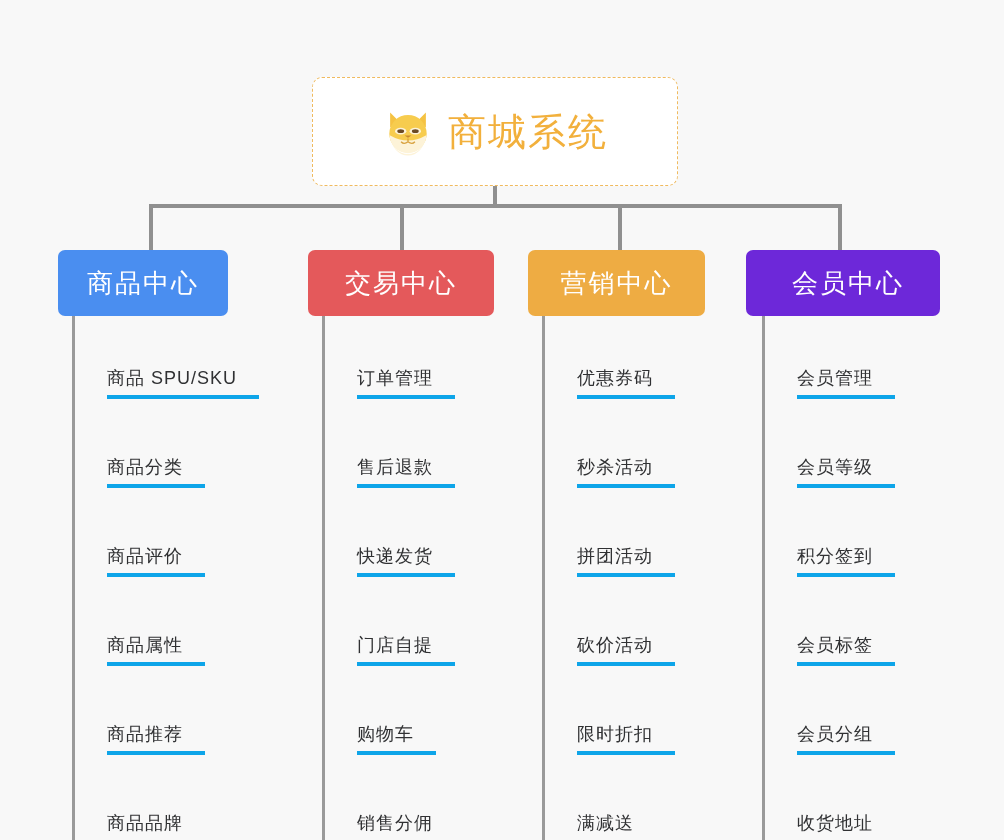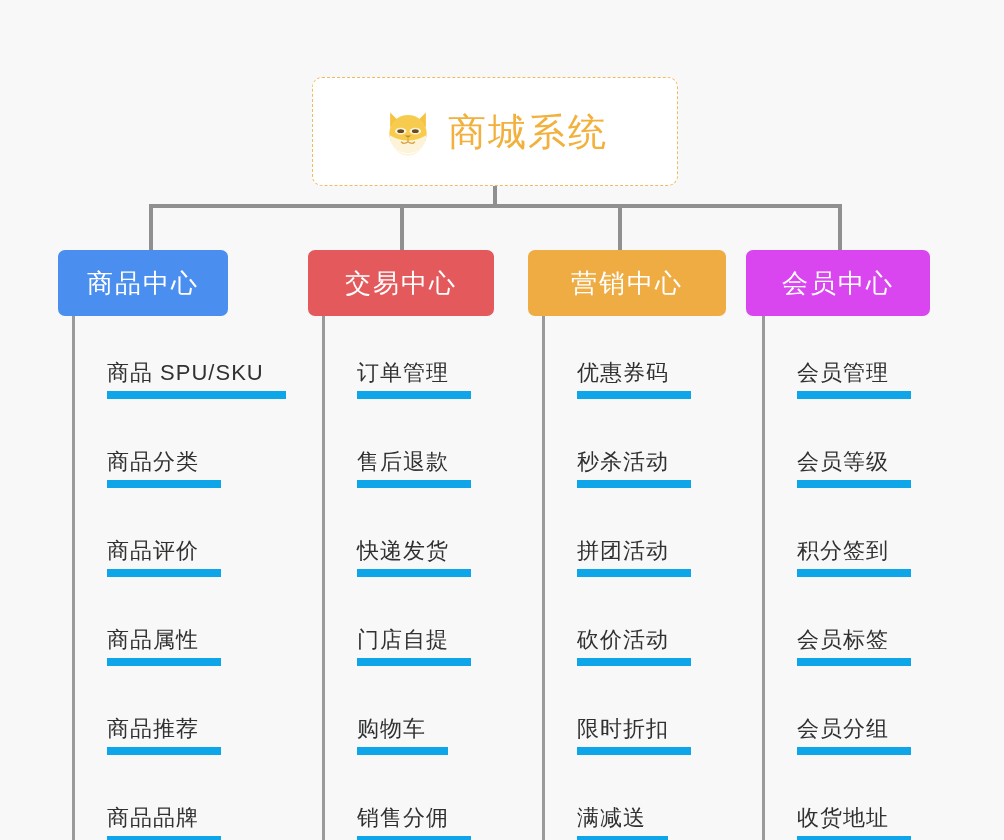--- a/index.html
+++ b/index.html
@@ -82,25 +82,25 @@
     box-sizing: border-box;
   }
   .leaf-item {
     height: 89px;
     box-sizing: border-box;
     display: flex;
     align-items: flex-end;
     padding: 0 0 6px 32px;
   }
   .leaf-label {
-    font-size: 22px;
+    font-size: 18px;
     color: #303133;
     line-height: 1.15;
     white-space: nowrap;
-    border-bottom: 8px solid #0ea5e9;
+    border-bottom: 4px solid #0ea5e9;
     padding: 0 22px 6px 0;
     letter-spacing: 1px;
   }
 </style>
 </head>
 <body>
 
 <div id="canvas">
 
   <div class="root-node">
@@ -128,24 +128,24 @@
   <div class="line v-line" style="left:400px; top:160px; height:48px;"></div>
   <div class="line v-line" style="left:618px; top:160px; height:48px;"></div>
   <div class="line v-line" style="left:838px; top:160px; height:48px;"></div>
 
   <div class="cat-box" style="left:58px; width:170px; background:#4a8ef0;">
     <span>商品中心</span>
   </div>
   <div class="cat-box" style="left:308px; width:186px; background:#e4595b;font-family:Liberation Serif, serif;">
     <span>交易中心</span>
   </div>
-  <div class="cat-box" style="left:528px; width:198px; background:#eeac43;">
+  <div class="cat-box" style="left:528px; width:177px; background:#eeac43;">
     <span>营销中心</span>
   </div>
-  <div class="cat-box" style="left:746px; width:184px; background:#d946ef;">
+  <div class="cat-box" style="left:746px; width:184px; background:#6d28d9;padding-left:10px;">
     <span>会员中心</span>
   </div>
 
   <div class="leaf-col" style="left:72px;">
     <div class="leaf-item">
         <span class="leaf-label">商品 SPU/SKU</span>
       </div>
     <div class="leaf-item">
         <span class="leaf-label">商品分类</span>
       </div>

